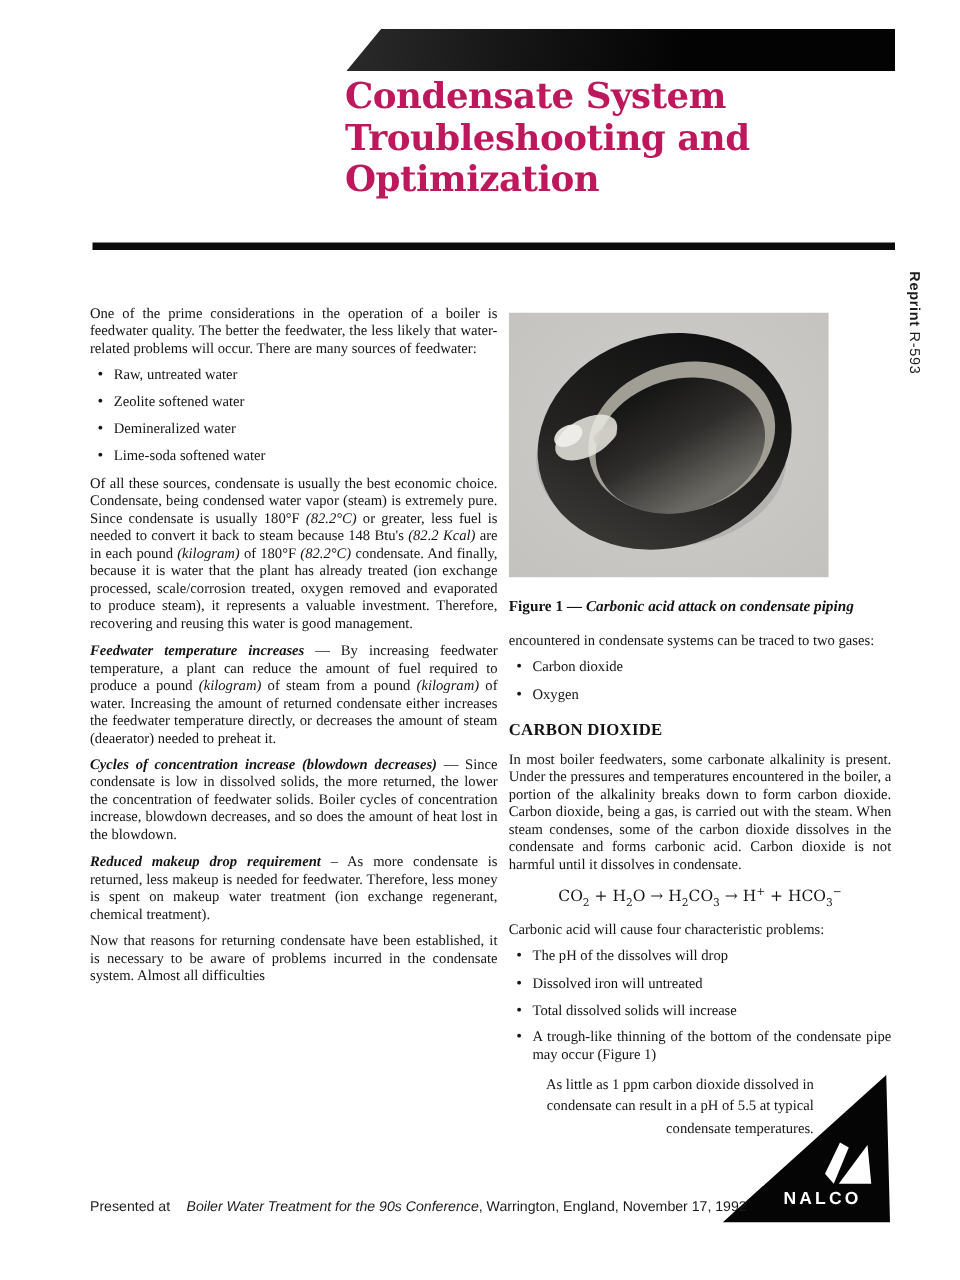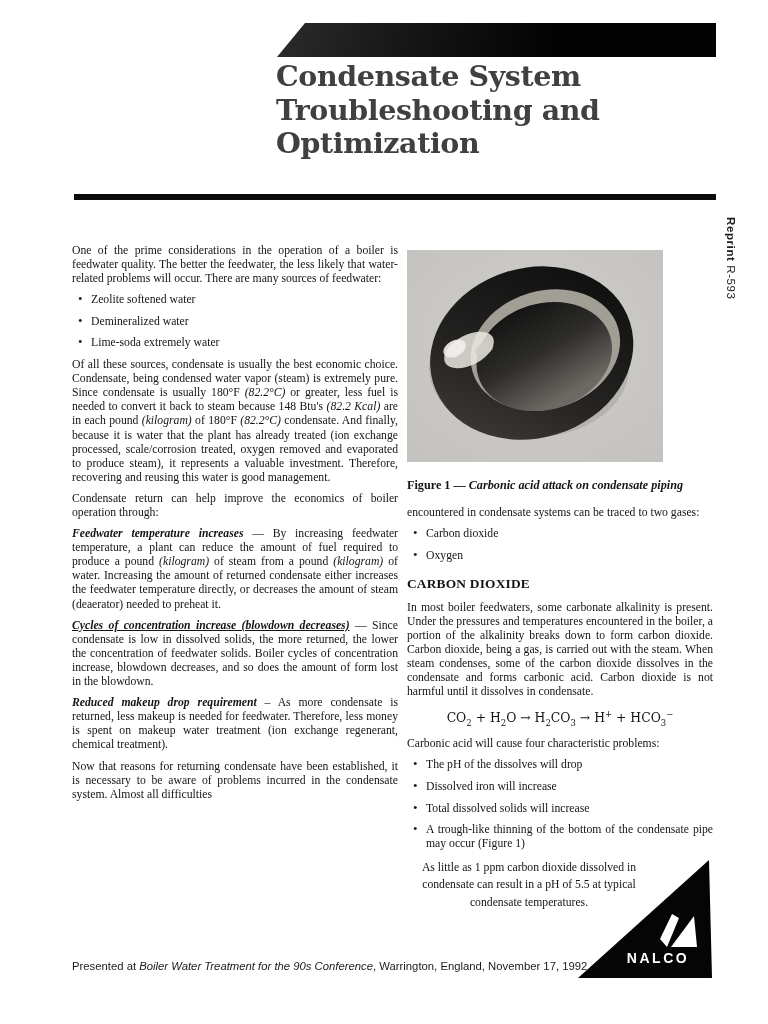--- a/index.html
+++ b/index.html
@@ -12,21 +12,21 @@
   
   .banner {
     position:absolute; left:277px; top:23px; width:439px; height:34px;
     background:linear-gradient(100deg,#2b2b2b 0%,#161616 30%,#030303 62%);
     clip-path:polygon(28px 0, 100% 0, 100% 100%, 0 100%);
   }
   .title {
     position:absolute; left:276px; top:60px; width:420px;
     font-family:"DejaVu Serif", serif;
     font-size:28.5px; line-height:33.5px; font-weight:bold;
-    letter-spacing:-0.4px; white-space:pre-line; color:#404040;
+    letter-spacing:-0.4px; white-space:pre-line; color:#be185d;
   }
   .rule { position:absolute; left:74px; top:194px; width:642px; height:6px; background:#0c0c0c; }
   .reprint {
     position:absolute; left:725px; top:217px;
     writing-mode:vertical-rl; font-family:"Liberation Sans", sans-serif;
     font-size:11.5px; letter-spacing:0.6px; color:#1c1c1c; white-space:nowrap;
   }
   .reprint .rp-b { font-weight:bold; }
   
   .col { position:absolute; font-size:11.7px; line-height:14.1px; text-align:justify; }
@@ -36,21 +36,21 @@
   .blist { list-style:none; margin:2px 0 7px; padding:0; }
   .blist li { position:relative; padding-left:19px; margin-bottom:7.5px; }
   .blist li::before { content:"\2022"; position:absolute; left:6px; top:-1px; font-size:13px; }
   
   .photo { width:256px; height:212px; margin-bottom:5px; }
   .photo svg { display:block; }
   .caption { font-size:12.2px; line-height:15px; margin:16px 0 13px !important; font-weight:bold; }
   .sect-heading { font-size:13.4px; letter-spacing:0.2px; margin:14px 0 10px; font-weight:bold; }
   .formula { font-family:"DejaVu Serif", serif; font-size:12.4px; margin:2px 0 8px !important; text-align:center; }
   .formula sub, .formula sup { font-size:8.5px; }
-  .last-para { width:244px; line-height:17.6px; text-align:center; }
+  .last-para { width:244px; line-height:17.6px; text-align:right; }
   
   .nalco { position:absolute; left:578px; top:860px; width:134px; height:118px; }
   .footer {
     position:absolute; left:72px; top:960px; width:540px;
     font-family:"Liberation Sans", sans-serif; font-size:11.3px; color:#1a1a1a;
   }
 </style>
 </head>
 <body>
 
@@ -62,28 +62,28 @@
 Optimization</h1>
   <div class="rule"></div>
 
   <div class="reprint">
     <span class="rp-b">Reprint</span><span> R-593</span>
   </div>
 
   <div class="col col-left">
     <p>One of the prime considerations in the operation of a boiler is feedwater quality. The better the feedwater, the less likely that water-related problems will occur. There are many sources of feedwater:</p>
     <ul class="blist">
+      <li>Raw, untreated water</li>
       <li>Zeolite softened water</li>
       <li>Demineralized water</li>
-      <li>Lime-soda extremely water</li>
+      <li>Lime-soda softened water</li>
     </ul>
     <p><span>Of all these sources, condensate is usually the best economic choice. Condensate, being condensed water vapor (steam) is extremely pure. Since condensate is usually 180°F </span><span style="font-style: italic;">(82.2°C)</span><span> or greater, less fuel is needed to convert it back to steam because 148 Btu's </span><span style="font-style: italic;">(82.2 Kcal)</span><span> are in each pound </span><span style="font-style: italic;">(kilogram)</span><span> of 180°F </span><span style="font-style: italic;">(82.2°C)</span><span> condensate. And finally, because it is water that the plant has already treated (ion exchange processed, scale/corrosion treated, oxygen removed and evaporated to produce steam), it represents a valuable investment. Therefore, recovering and reusing this water is good management.</span></p>
-    <p>Condensate return can help improve the economics of boiler operation through:</p>
     <p><span style="font-weight: bold; font-style: italic;">Feedwater temperature increases</span><span> — By increasing feedwater temperature, a plant can reduce the amount of fuel required to produce a pound </span><span style="font-style: italic;">(kilogram)</span><span> of steam from a pound </span><span style="font-style: italic;">(kilogram)</span><span> of water. Increasing the amount of returned condensate either increases the feedwater temperature directly, or decreases the amount of steam (deaerator) needed to preheat it.</span></p>
-    <p><span style="font-weight: bold; font-style: italic; text-decoration: underline;">Cycles of concentration increase (blowdown decreases)</span><span> — Since condensate is low in dissolved solids, the more returned, the lower the concentration of feedwater solids. Boiler cycles of concentration increase, blowdown decreases, and so does the amount of form lost in the blowdown.</span></p>
+    <p><span style="font-weight: bold; font-style: italic;">Cycles of concentration increase (blowdown decreases)</span><span> — Since condensate is low in dissolved solids, the more returned, the lower the concentration of feedwater solids. Boiler cycles of concentration increase, blowdown decreases, and so does the amount of heat lost in the blowdown.</span></p>
     <p><span style="font-weight: bold; font-style: italic;">Reduced makeup drop requirement</span><span> – As more condensate is returned, less makeup is needed for feedwater. Therefore, less money is spent on makeup water treatment (ion exchange regenerant, chemical treatment).</span></p>
     <p>Now that reasons for returning condensate have been established, it is necessary to be aware of problems incurred in the condensate system. Almost all difficulties</p>
   </div>
 
   <div class="col col-right">
 
     <div class="photo">
       <svg width="256" height="212" viewBox="0 0 256 212">
         <defs>
           <linearGradient id="holeGrad" x1="0" y1="0" x2="0.3" y2="1">
@@ -123,31 +123,31 @@
       <li>Carbon dioxide</li>
       <li>Oxygen</li>
     </ul>
 
     <h2 class="sect-heading">CARBON DIOXIDE</h2>
     <p>In most boiler feedwaters, some carbonate alkalinity is present. Under the pressures and temperatures encountered in the boiler, a portion of the alkalinity breaks down to form carbon dioxide. Carbon dioxide, being a gas, is carried out with the steam. When steam condenses, some of the carbon dioxide dissolves in the condensate and forms carbonic acid. Carbon dioxide is not harmful until it dissolves in condensate.</p>
     <p class="formula"><span>CO</span><sub>2</sub><span> + H</span><sub>2</sub><span>O → H</span><sub>2</sub><span>CO</span><sub>3</sub><span> → H</span><sup>+</sup><span> + HCO</span><sub>3</sub><sup>−</sup></p>
     <p>Carbonic acid will cause four characteristic problems:</p>
     <ul class="blist">
       <li>The pH of the dissolves will drop</li>
-      <li>Dissolved iron will increase</li>
+      <li>Dissolved iron will untreated</li>
       <li>Total dissolved solids will increase</li>
       <li>A trough-like thinning of the bottom of the condensate pipe may occur (Figure 1)</li>
     </ul>
     <p class="last-para">As little as 1 ppm carbon dioxide dissolved in condensate can result in a pH of 5.5 at typical condensate temperatures.</p>
   </div>
 
   <svg class="nalco" viewBox="0 0 134 118">
     <polygon points="131,0 134,118 0,118" fill="#050505"></polygon>
     <g>
       <polygon points="82,79 94,54 101,58 89,87" fill="#ffffff"></polygon>
       <polygon points="93,87 116,56 119,87" fill="#ffffff"></polygon>
     </g>
     <text x="80" y="103" text-anchor="middle" fill="#ffffff" font-family="Liberation Sans, sans-serif" font-size="14" font-weight="bold" letter-spacing="2.5">NALCO</text>
   </svg>
 
-  <p class="footer"><span>Presented at </span><span style="font-style: italic;">Boiler Water Treatment for the 90s Conference</span><span>, Warrington, England, November 17, 1992</span></p>
+  <p class="footer"><span>Presented at </span><span style="font-style: italic; margin-left: 10px;">Boiler Water Treatment for the 90s Conference</span><span>, Warrington, England, November 17, 1992</span></p>
 
 </div>
 
 </body></html>

